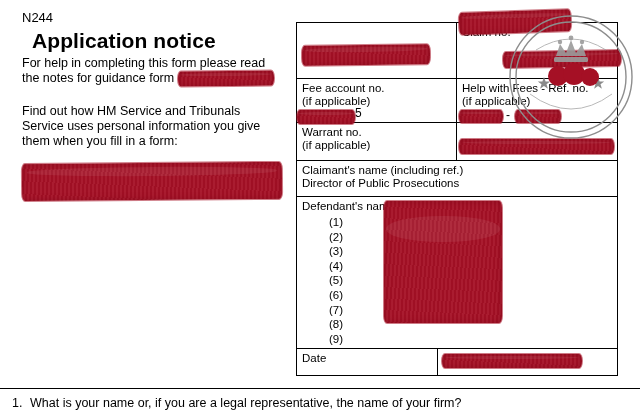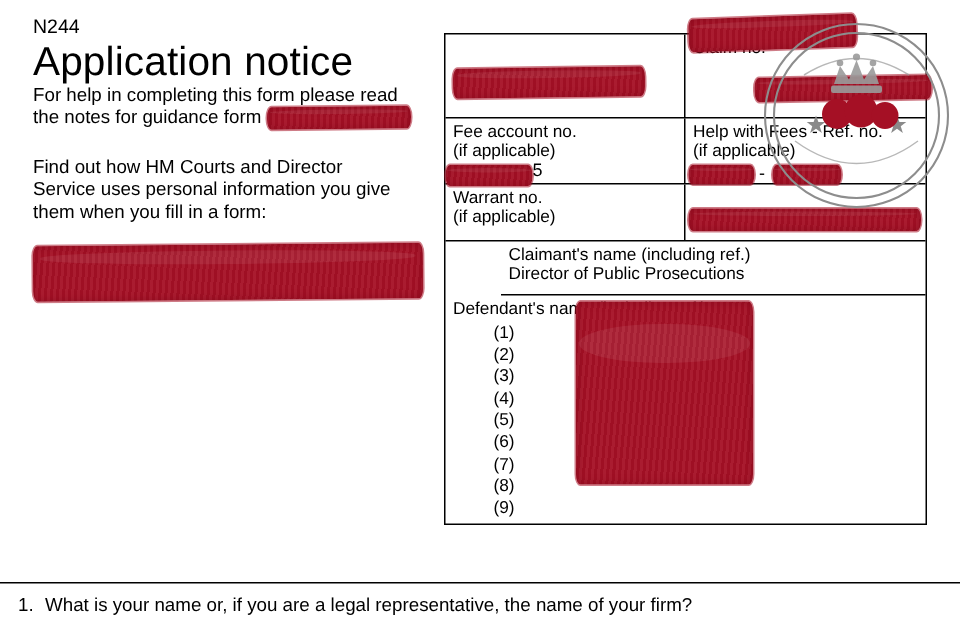--- a/index.html
+++ b/index.html
@@ -27,24 +27,24 @@
     left: 22px;
     top: 10px;
     width: 258px;
   }
   .form-code {
     font-size: 13px;
     line-height: 16px;
     margin-bottom: 3px;
   }
   .doc-title {
-    font-size: 27px;
+    font-size: 21px;
     line-height: 24px;
-    font-weight: normal;
-    margin: 0 0 3px 0;
+    font-weight: bold;
+    margin: 0 0 3px 10px;
     letter-spacing: 0.1px;
   }
   .help-text {
     font-size: 12.5px;
     line-height: 15px;
   }
   .para-block {
     font-size: 12.5px;
     line-height: 15px;
   }
@@ -138,21 +138,21 @@
   .c-claim-no { width: 50%; }
 
   .r-fee { height: 44px; }
   .c-fee { width: 50%; }
   .c-hwf { width: 50%; }
 
   .r-warrant { height: 38px; }
   .c-warrant { width: 50%; }
   .c-warrant-val { width: 50%; }
 
-  .r-claimant { height: 36px; margin-left: 37px; }
+  .r-claimant { height: 36px; }
   .c-claimant { width: 100%; }
 
   .r-defendant { height: 152px; }
   .c-defendant { width: 100%; }
 
   .r-date { height: 26px; }
   .c-date-label { width: 44%; }
   .c-date-val { width: 56%; }
 
   
@@ -277,21 +277,21 @@
 <div class="page">
 
   <div class="left-col">
     <div class="form-code">N244</div>
     <div class="doc-title">Application notice</div>
     <div class="help-text">For help in completing this form please read</div>
     <div class="help-text">
       <span>the notes for guidance form</span><span class="redact rough redact-inline-notes"></span>
     </div>
     <div class="spacer-1"></div>
-    <div class="para-block">Find out how HM Courts and Director</div>
+    <div class="para-block">Find out how HM Service and Tribunals</div>
     <div class="para-block">Service uses personal information you give</div>
     <div class="para-block">them when you fill in a form:</div>
   </div>
 
   <div class="redact rough redact-url"></div>
 
   <div class="table-box">
 
     <div class="row r-court">
       <div class="cell divider c-court-name">
@@ -346,20 +346,28 @@
 (4)
 (5)
 (6)
 (7)
 (8)
 (9)</pre>
         <span class="redact rough redact-defendant"></span>
       </div>
     </div>
 
+    <div class="row r-date">
+      <div class="cell divider c-date-label">
+        <span class="cell-label">Date</span>
+      </div>
+      <div class="cell c-date-val">
+        <span class="redact rough redact-date"></span>
+      </div>
+    </div>
   </div>
 
   <svg class="seal" viewBox="0 0 126 126">
     <g fill="none" stroke="#8d8d8d" stroke-width="1.4">
       <circle cx="63" cy="63" r="61"></circle>
       <circle cx="63" cy="63" r="55"></circle>
     </g>
     <g fill="#6f6f6f" opacity="0.75">
       <path d="M40 44 h46 v4 h-46z" opacity="0.0"></path>
     </g>

